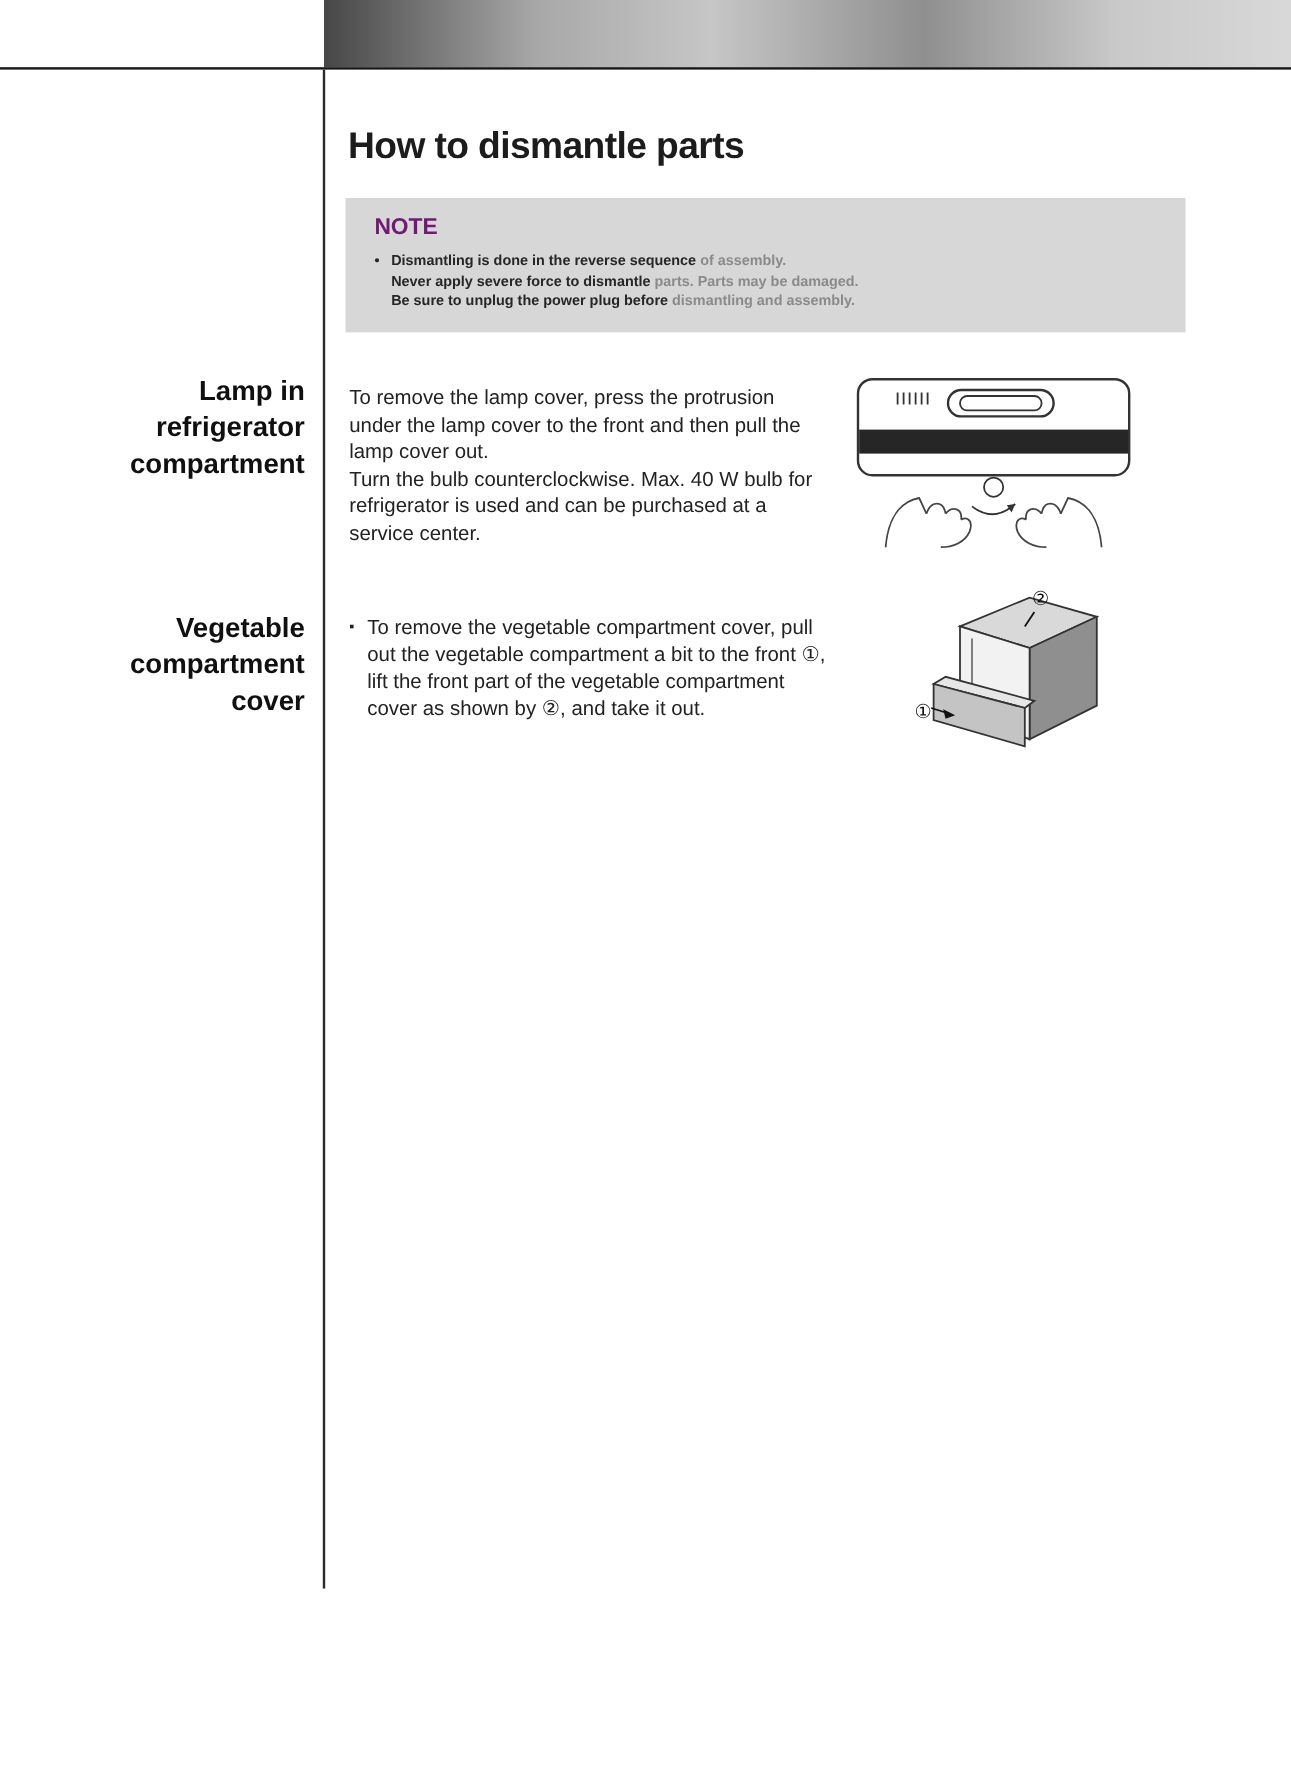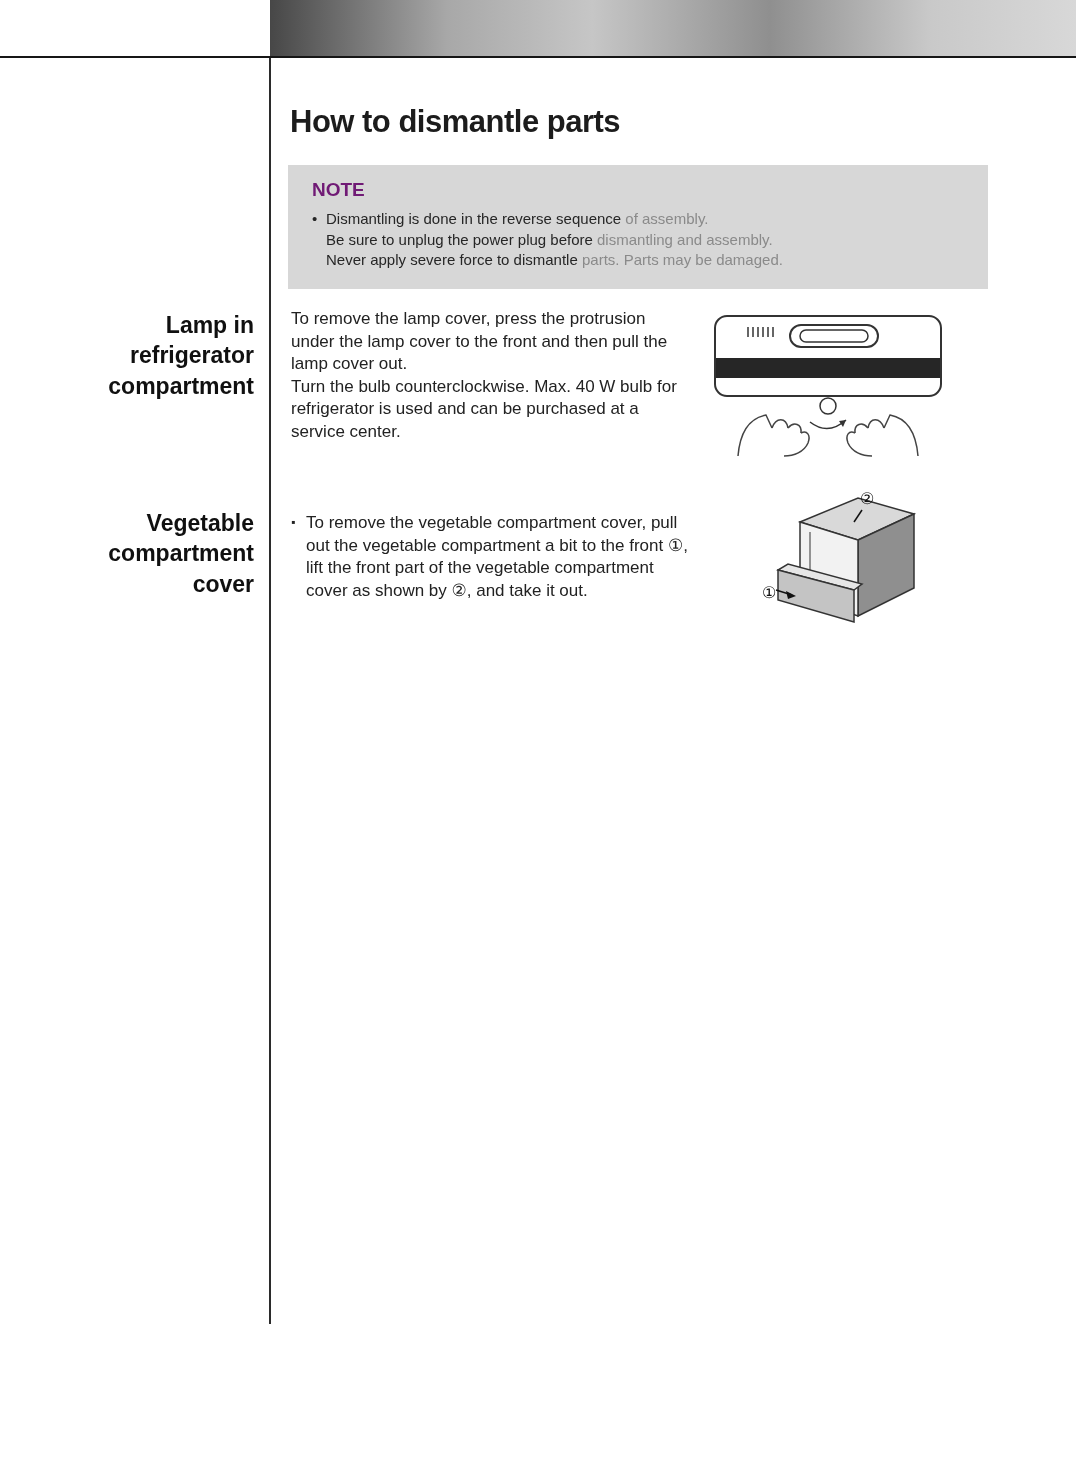--- a/index.html
+++ b/index.html
@@ -24,21 +24,21 @@
   .title{
     position:absolute;left:290px;top:104px;
     font-size:31px;font-weight:bold;color:#1c1c1c;letter-spacing:-0.5px;
   }
   .note-box{
     position:absolute;left:288px;top:165px;width:700px;
     background:#d7d7d7;
     padding:14px 18px 18px 24px;box-sizing:border-box;
   }
   .note-heading{font-size:19px;font-weight:bold;color:#701a75;margin-bottom:8px;}
-  .note-line{font-size:15px;line-height:1.38;color:#262626;}
+  .note-line{font-size:12px;line-height:1.38;color:#262626;font-weight:bold;}
   .note-line .bullet{display:inline-block;width:14px;color:#262626;}
   .note-line.cont{padding-left:14px;}
   .note-gray{color:#8a8a8a;}
   .side-label{
     position:absolute;left:38px;width:216px;text-align:right;
     font-size:23px;font-weight:bold;color:#101010;line-height:1.32;
     white-space:pre-line;
   }
   .body-text{
     position:absolute;left:291px;width:402px;
@@ -67,33 +67,33 @@
 
   <div class="title">How to dismantle parts</div>
 
   <div class="note-box">
     <div class="note-heading">NOTE</div>
     <div class="note-line">
       <span class="bullet">•</span><span>Dismantling is done in the reverse sequence</span>
       <span class="note-gray">of assembly.</span>
     </div>
     <div class="note-line cont">
+      <span>Never apply severe force to dismantle</span>
+      <span class="note-gray">parts. Parts may be damaged.</span>
+    </div>
+    <div class="note-line cont">
       <span>Be sure to unplug the power plug before</span>
       <span class="note-gray">dismantling and assembly.</span>
-    </div>
-    <div class="note-line cont">
-      <span>Never apply severe force to dismantle</span>
-      <span class="note-gray">parts. Parts may be damaged.</span>
     </div>
   </div>
 
   <div class="side-label" style="top:310px;">Lamp in
 refrigerator
 compartment</div>
-  <div class="body-text" style="top:308px;">To remove the lamp cover, press the protrusion under the lamp cover to the front and then pull the lamp cover out.
+  <div class="body-text" style="top:321px;">To remove the lamp cover, press the protrusion under the lamp cover to the front and then pull the lamp cover out.
 Turn the bulb counterclockwise. Max. 40 W bulb for refrigerator is used and can be purchased at a service center.</div>
 
   <div class="illus" style="left:712px;top:312px;">
     <svg width="235" height="145" viewBox="0 0 235 145" xmlns="http://www.w3.org/2000/svg">
       <g fill="none" stroke="#333" stroke-width="2">
         <rect x="3" y="4" width="226" height="80" rx="12" fill="#ffffff"></rect>
         <rect x="4" y="46" width="224" height="20" fill="#262626" stroke="none"></rect>
         <rect x="78" y="13" width="88" height="22" rx="11"></rect>
         <rect x="88" y="18" width="68" height="12" rx="6" stroke-width="1.5"></rect>
         <g stroke-width="1.5">

